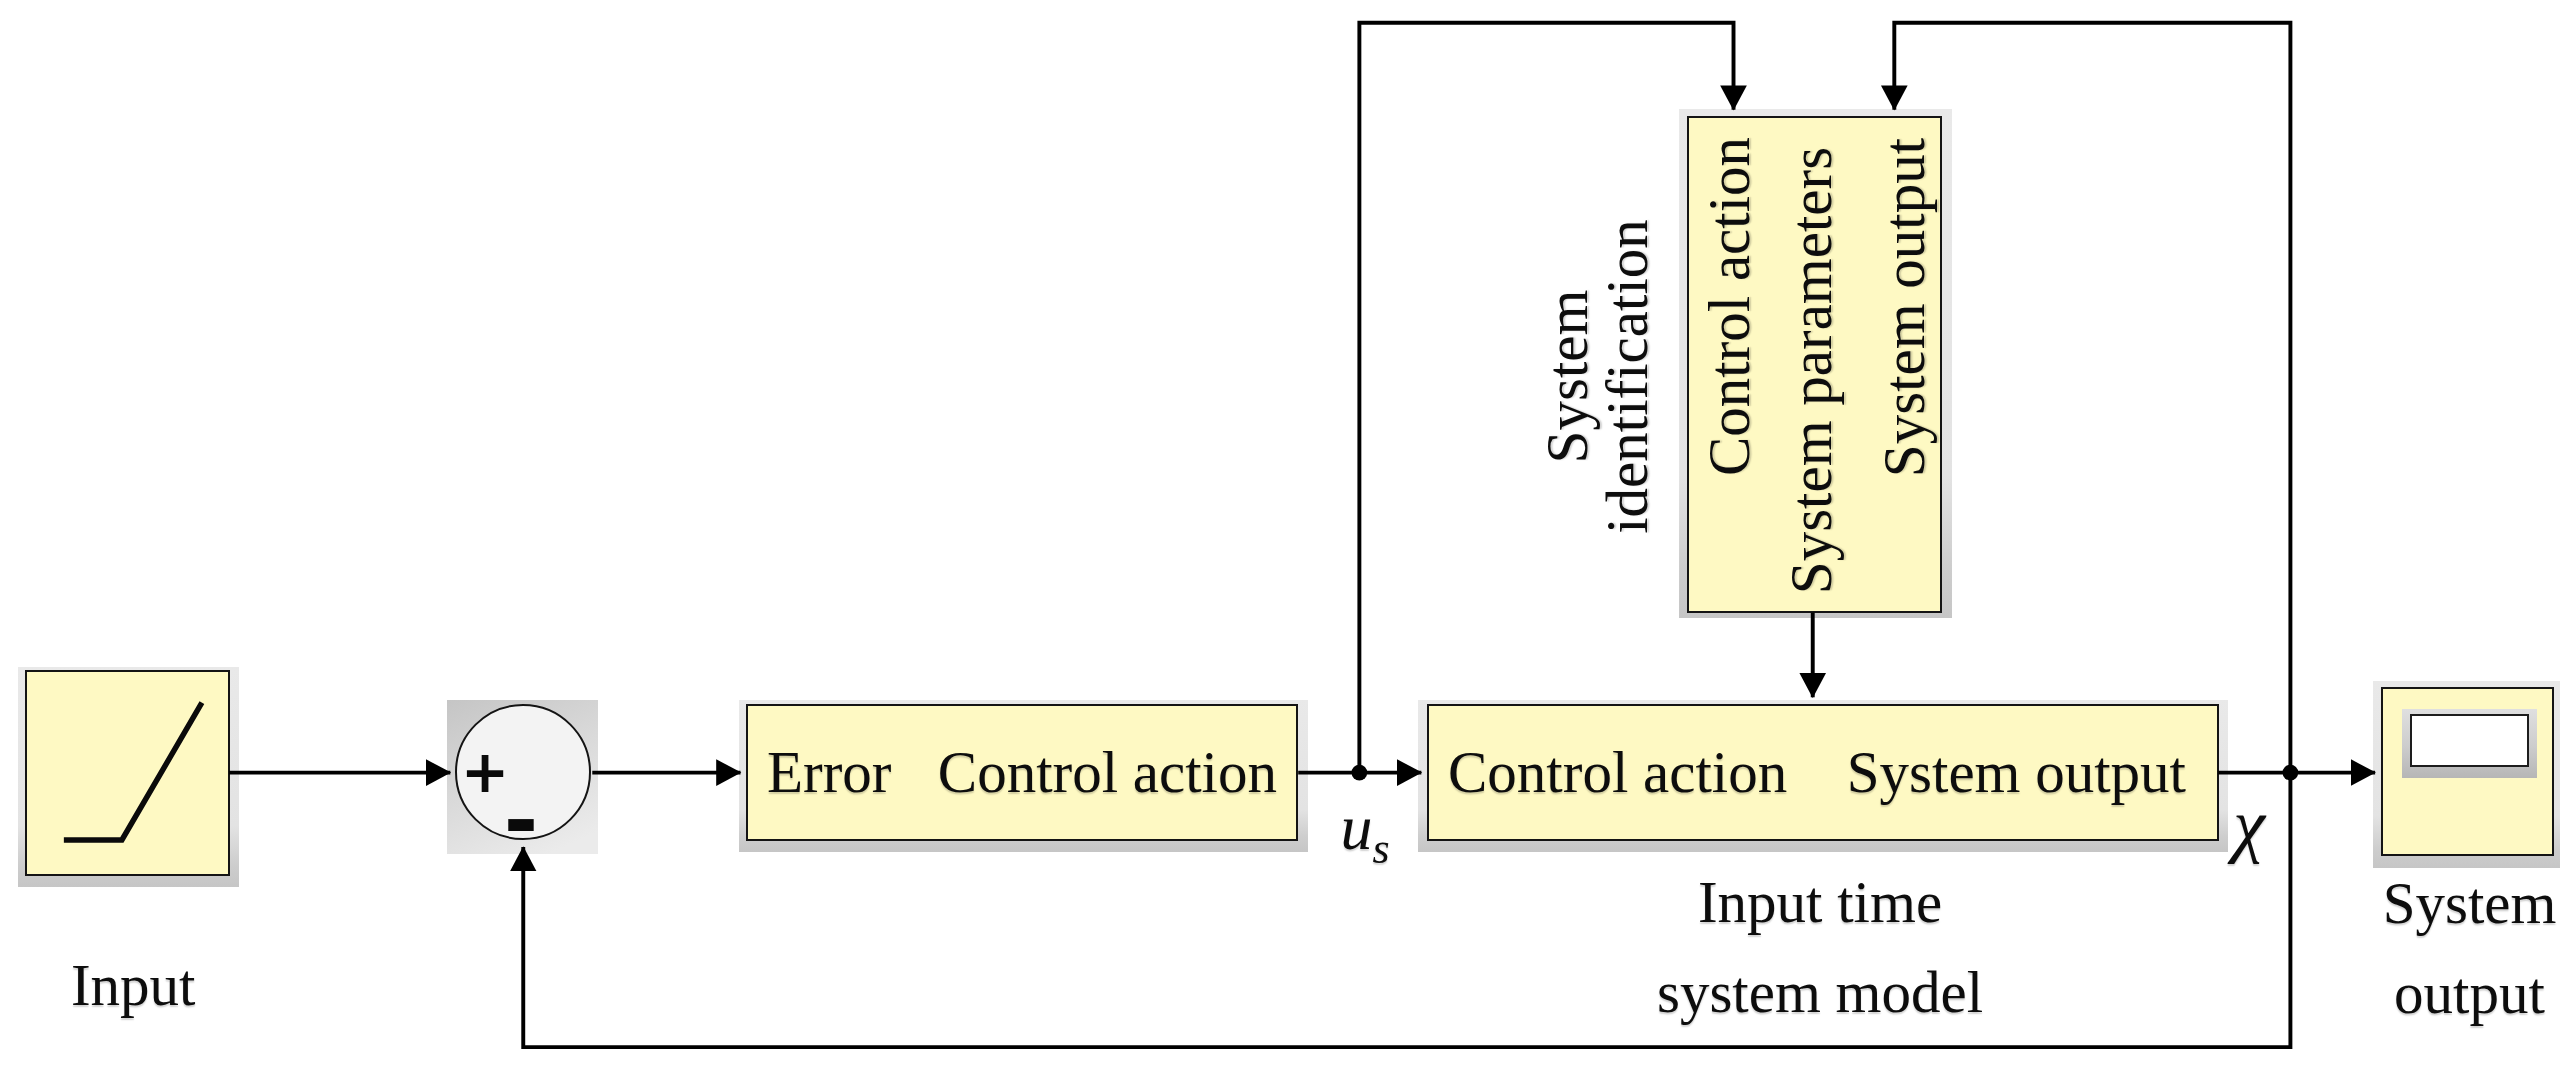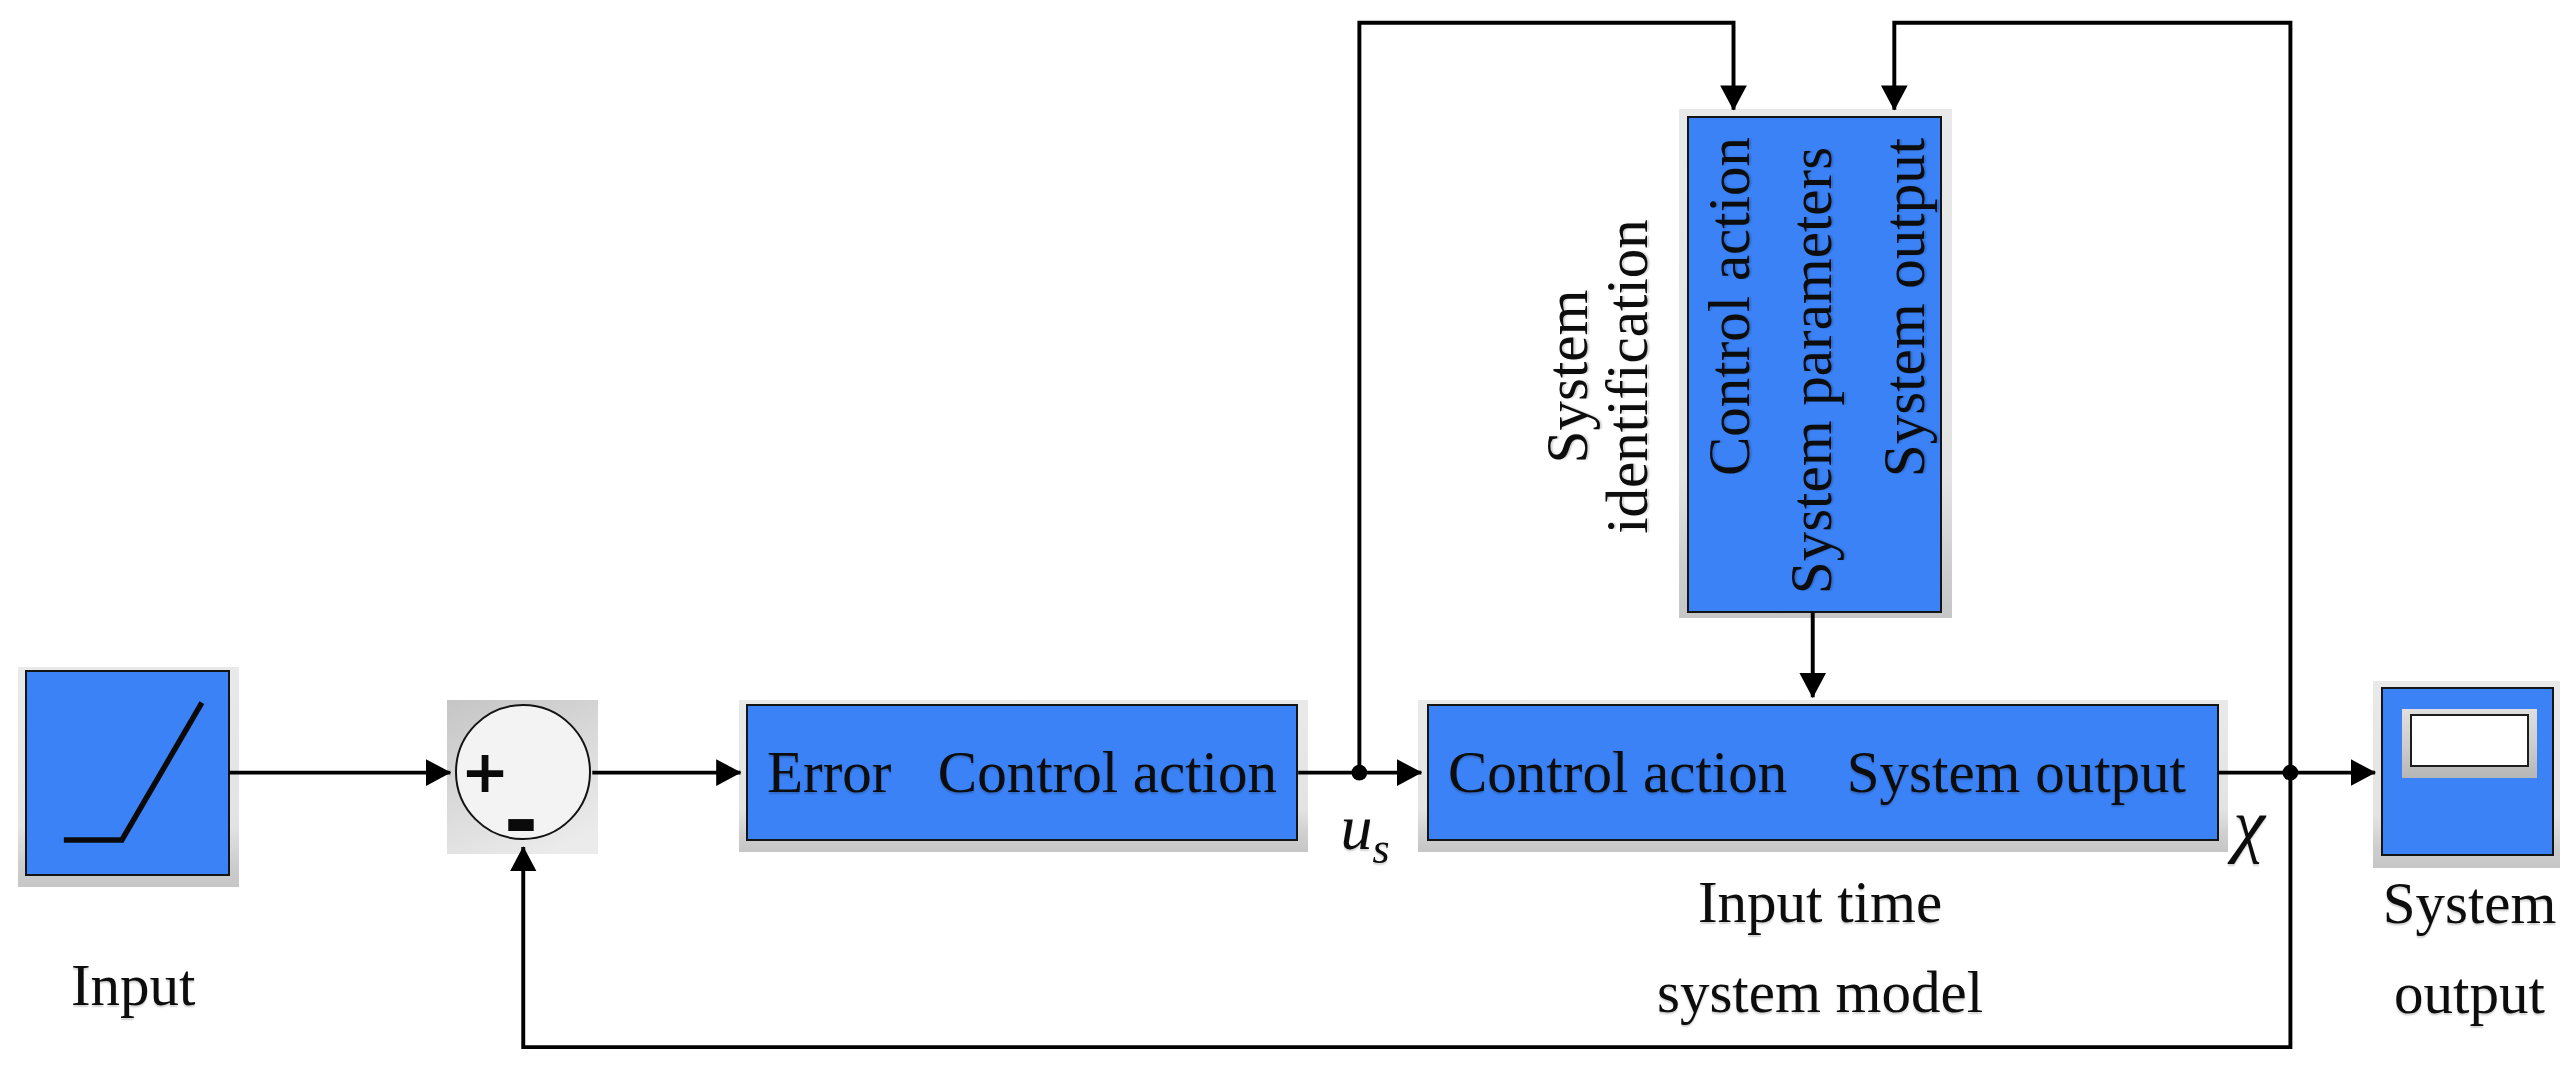--- a/index.html
+++ b/index.html
@@ -13,21 +13,21 @@
   }
   
   .panel{
     position:absolute;
     background:linear-gradient(180deg,#e9e9e9 0%,#e3e3e3 72%,#cdcdcd 90%,#c6c6c6 100%);
     z-index:1;
   }
   
   .block{
     position:absolute;
-    background:#3b82f6;
+    background:#fef9c3;
     border:2.4px solid #141414;
     box-sizing:border-box;
     z-index:2;
   }
   
   #wires{position:absolute;left:0;top:0;z-index:4;}
   
   .lbl{
     position:absolute;
     z-index:5;

